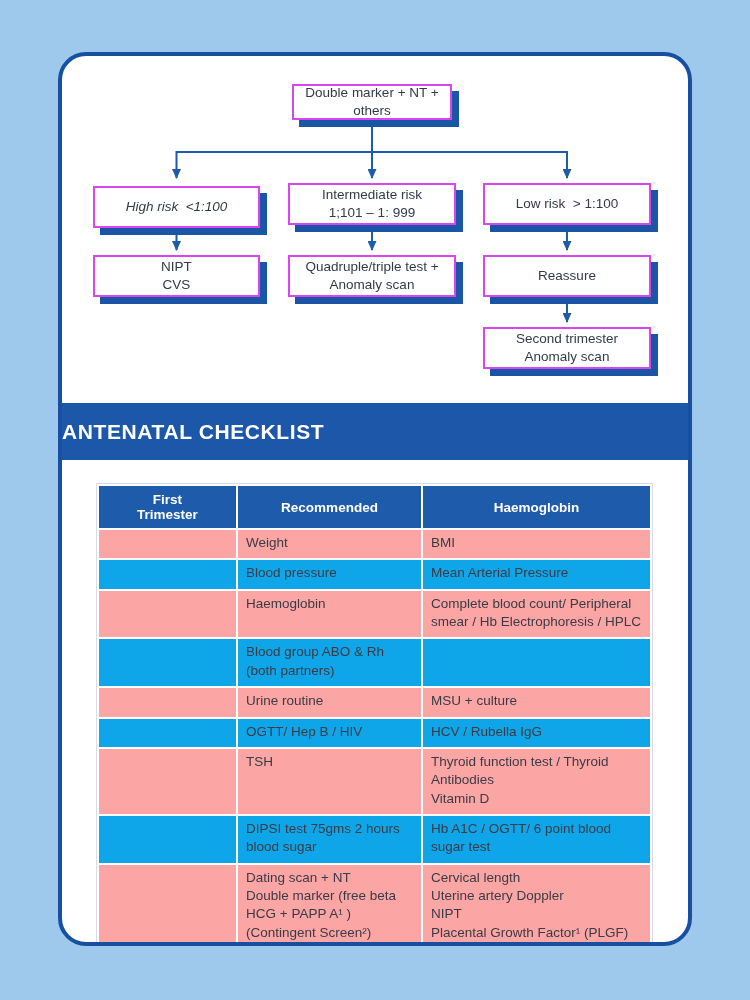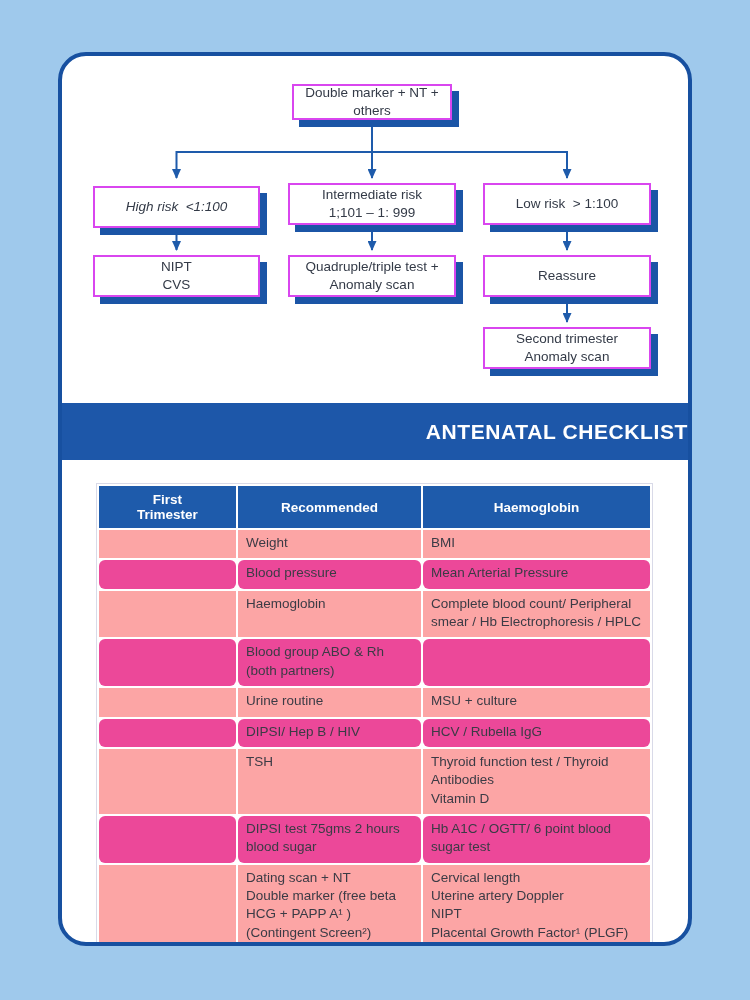--- a/index.html
+++ b/index.html
@@ -40,21 +40,21 @@
   .fb-nipt     { left: 31px;  top: 199px; width: 167px; height: 42px; }
   .fb-quad     { left: 226px; top: 199px; width: 168px; height: 42px; }
   .fb-reassure { left: 421px; top: 199px; width: 168px; height: 42px; }
   .fb-second   { left: 421px; top: 271px; width: 168px; height: 42px; }
   
   .banner {
     position: absolute;
     left: 0; top: 347px;
     width: 100%; height: 57px;
     background: #1d57a9;
-    display: flex; align-items: center; justify-content: flex-end;
+    display: flex; align-items: center; justify-content: flex-start;
   }
   .banner h1 {
     color: #ffffff;
     font-size: 21px;
     font-weight: bold;
     letter-spacing: 0.6px;
   }
   
   .table-wrap {
     position: absolute;
@@ -80,21 +80,21 @@
   }
   td {
     font-size: 13.5px;
     color: #3b3b45;
     line-height: 1.36;
     padding: 4px 7px 6px 8px;
     vertical-align: top;
     white-space: pre-wrap;
   }
   tr.row-light td { background: #fca5a5; }
-  tr.row-dark  td { background: #ec4899; border-radius: 6px; }
+  tr.row-dark  td { background: #0ea5e9; }
 </style>
 </head>
 <body>
 
 <div class="card">
 
   <div class="flowchart">
     <svg class="connectors" width="626" height="340" viewBox="0 0 626 340">
       <defs>
         <marker id="arrow" markerUnits="userSpaceOnUse" markerWidth="11" markerHeight="9" refX="9" refY="4.5" orient="auto">
@@ -183,21 +183,21 @@
             <td>Blood group ABO &amp; Rh  (both partners)</td>
             <td></td>
           </tr>
           <tr class="row-light">
             <td></td>
             <td>Urine routine</td>
             <td>MSU + culture</td>
           </tr>
           <tr class="row-dark">
             <td></td>
-            <td>DIPSI/ Hep B / HIV</td>
+            <td>OGTT/ Hep B / HIV</td>
             <td>HCV / Rubella IgG</td>
           </tr>
           <tr class="row-light">
             <td></td>
             <td>TSH</td>
             <td>Thyroid function test / Thyroid Antibodies
 Vitamin D</td>
           </tr>
           <tr class="row-dark">
             <td></td>

